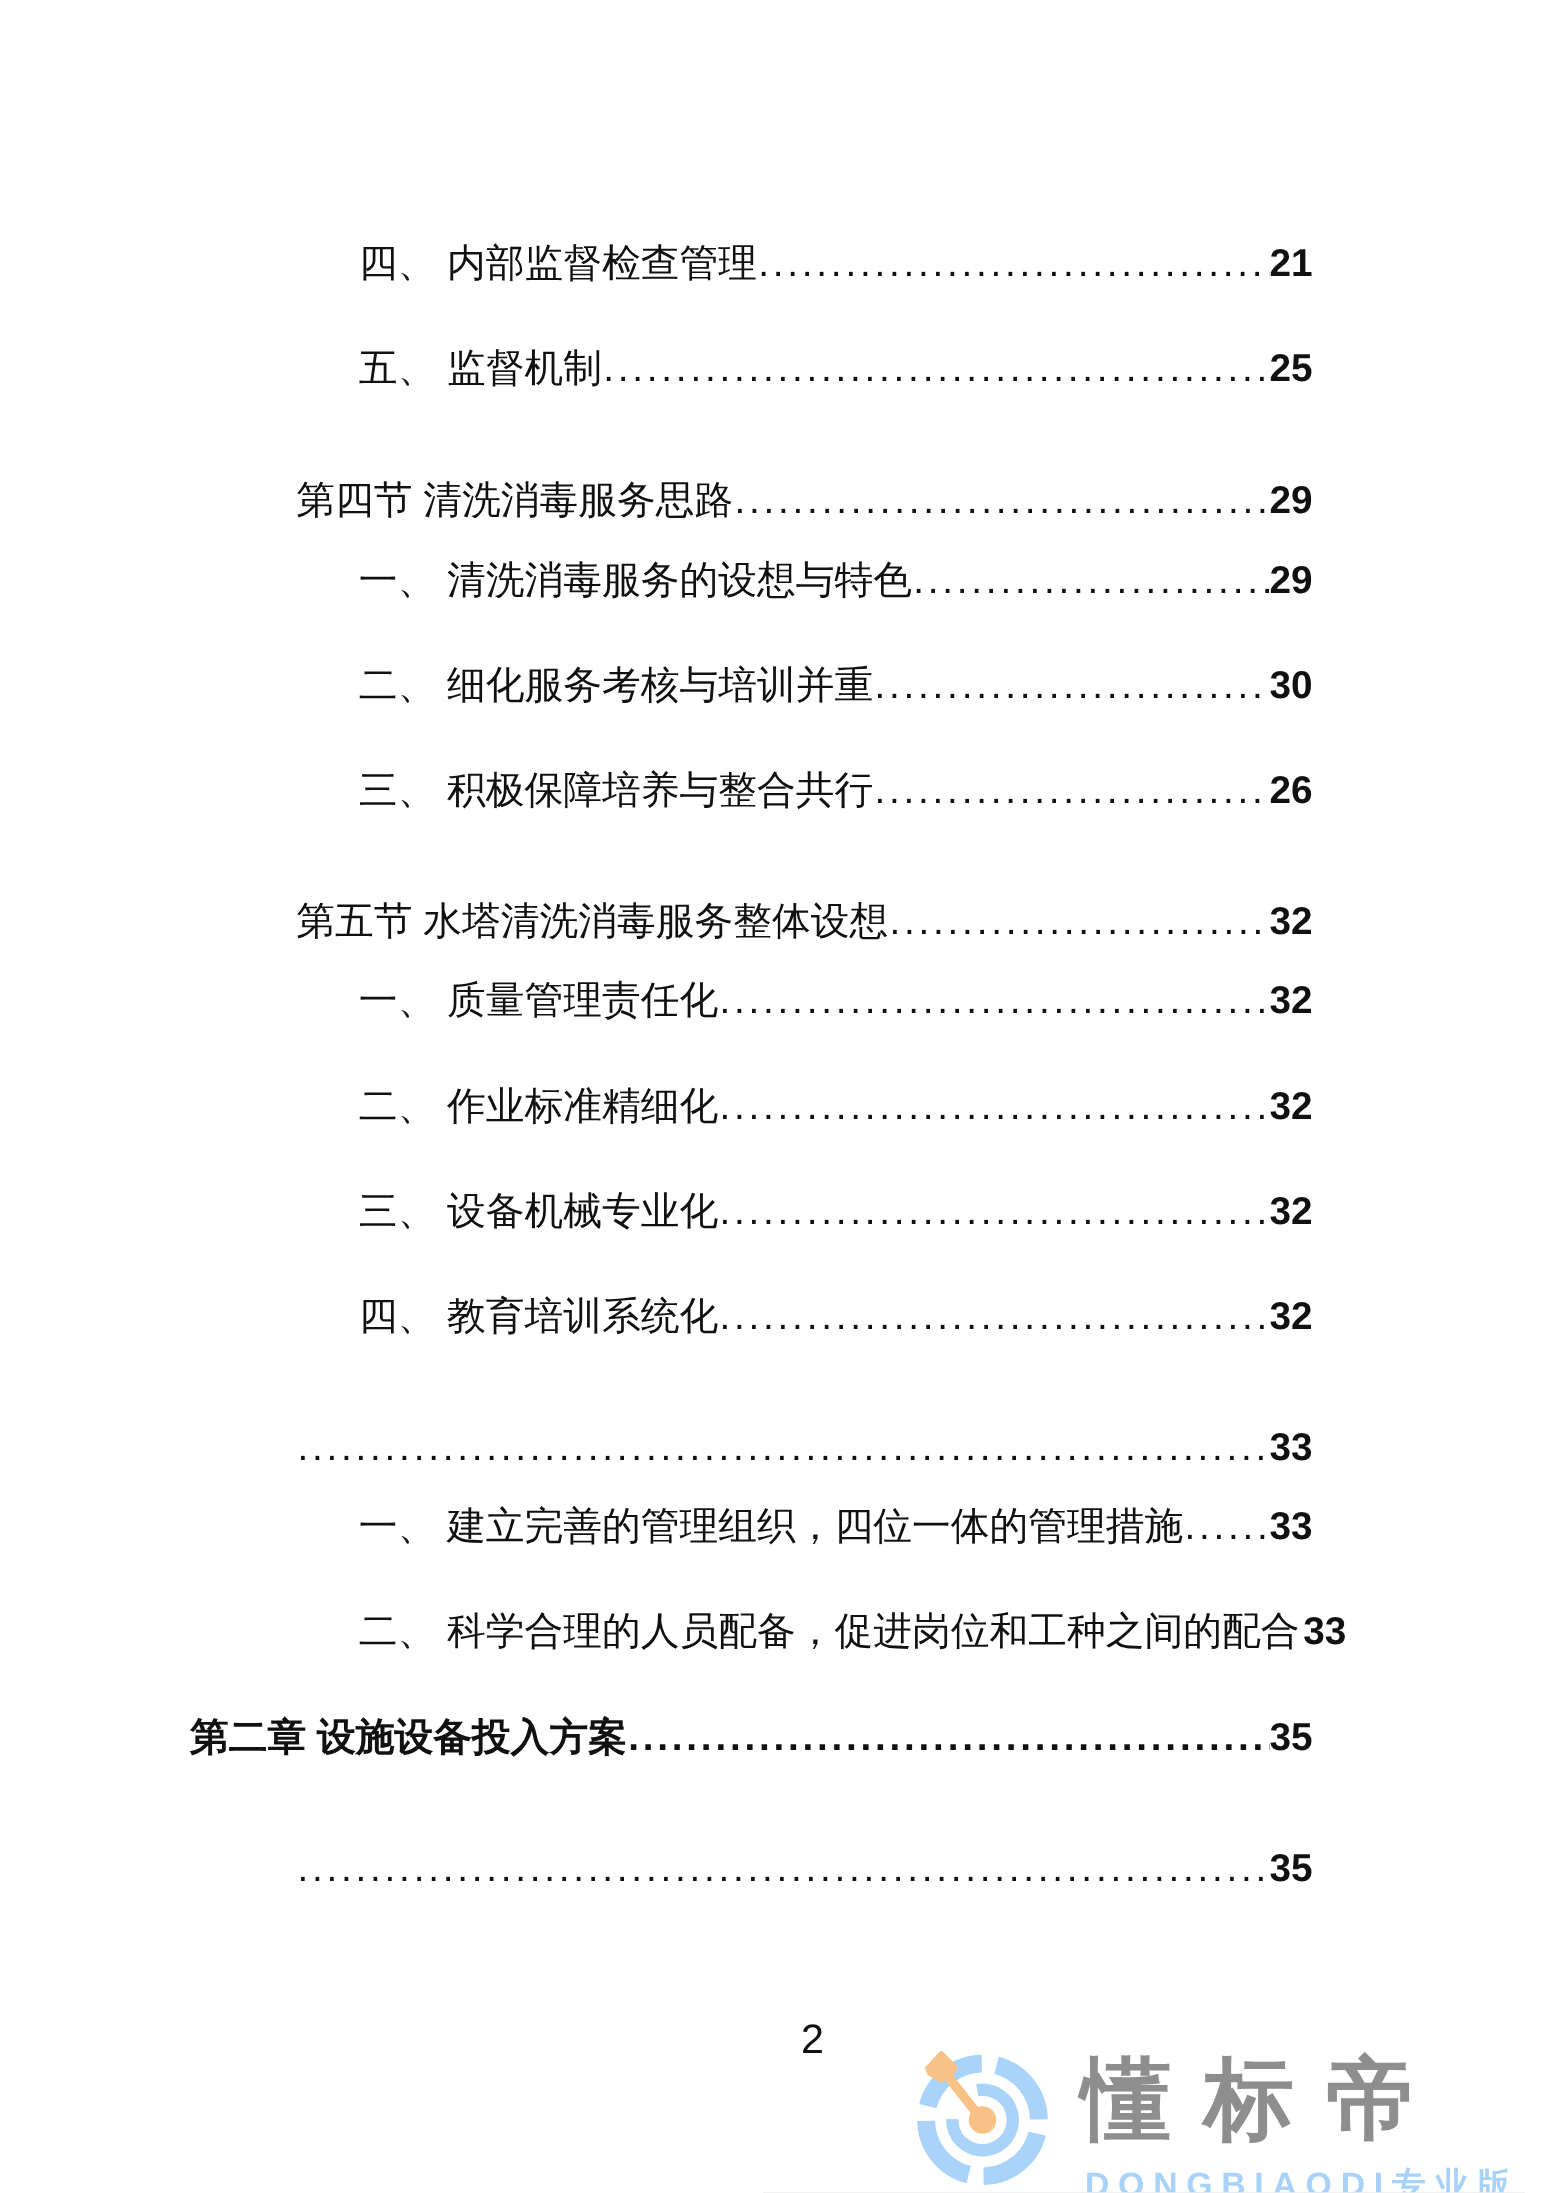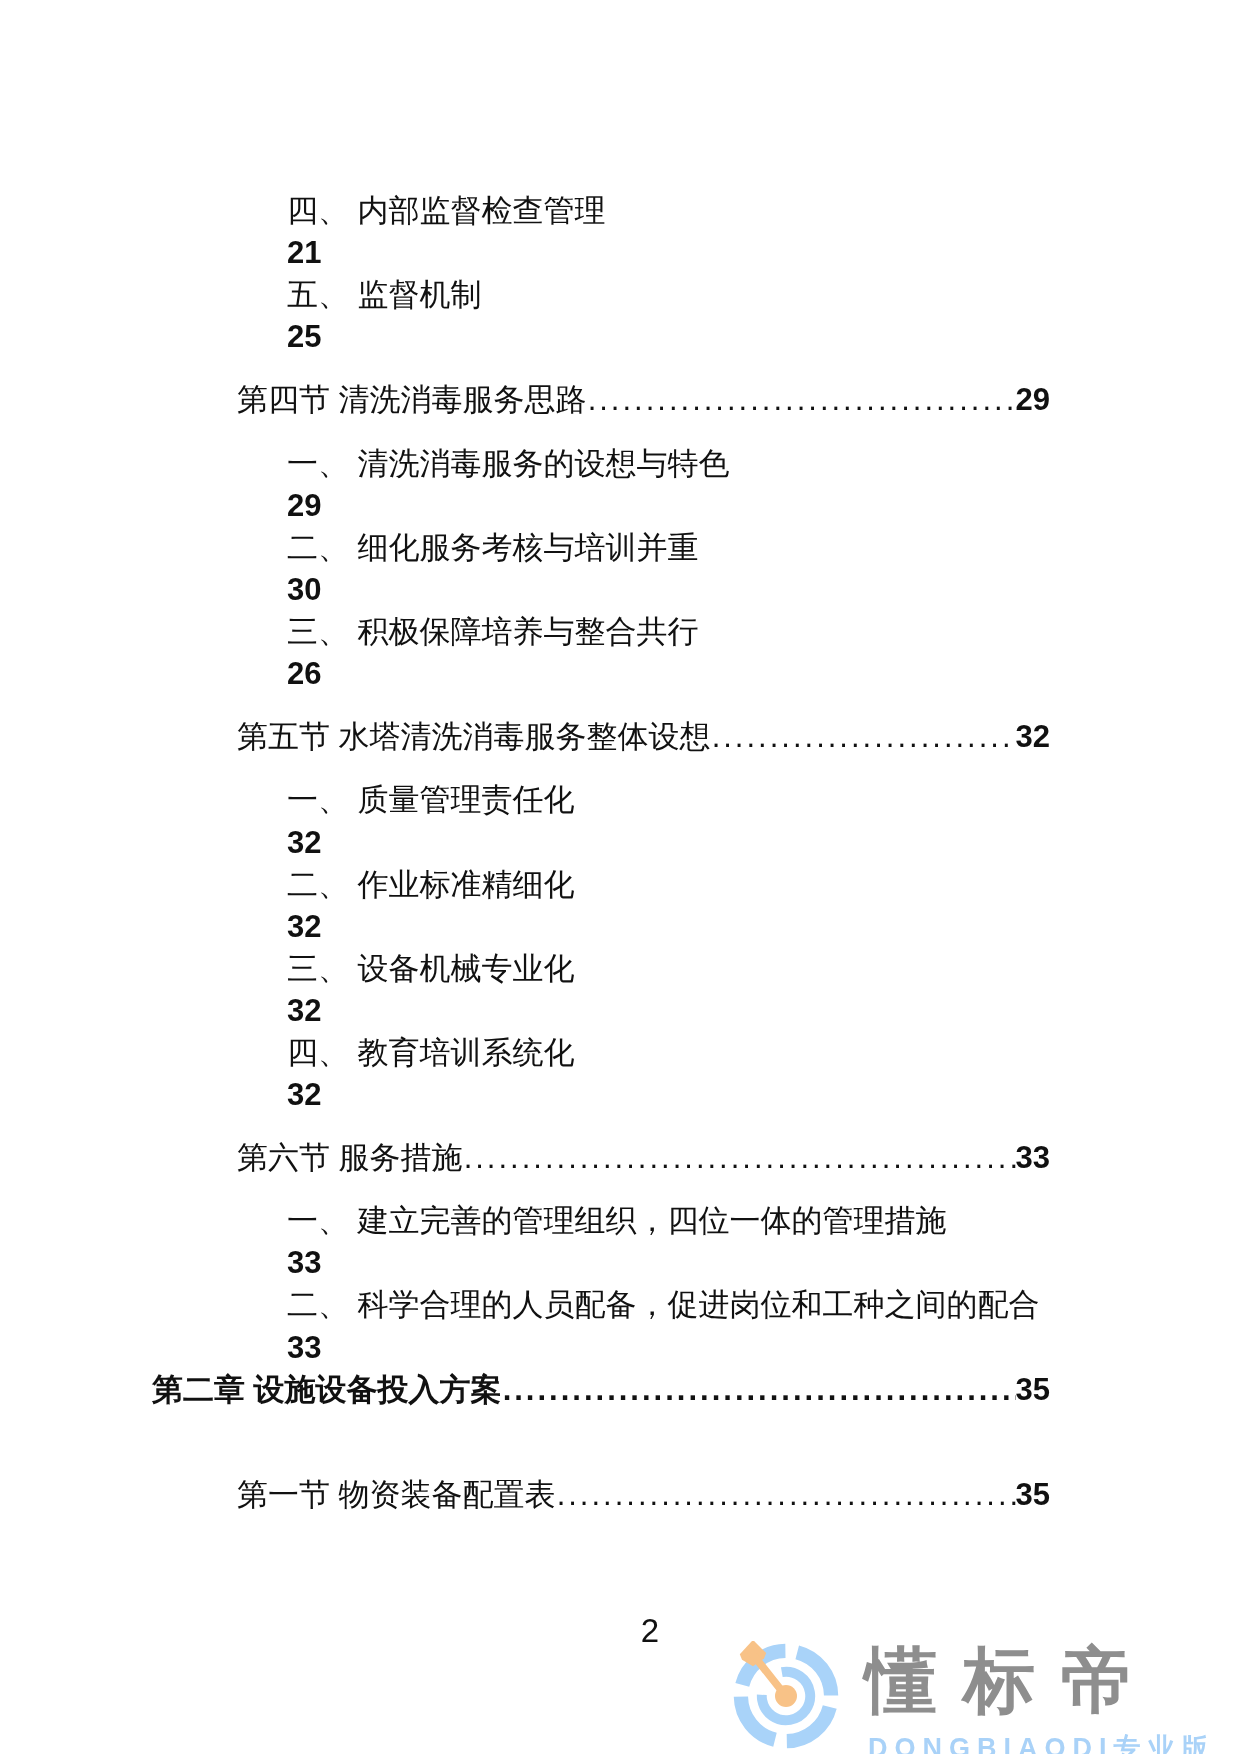--- a/index.html
+++ b/index.html
@@ -17,21 +17,21 @@
     left:152px; right:191px; top:190px;
   }
   .toc-row{
     display:flex;
     align-items:baseline;
     height:84.2px;
     font-size:31px;
     line-height:42px;
     white-space:nowrap;
   }
-  .toc-row.level-item   {padding-left:135px;flex-direction:column;}
+  .toc-row.level-item   {padding-left:135px;}
   .toc-row.level-section{padding-left:85px;align-items:center;}
   .toc-row.level-chapter{padding-left:0; font-weight:bold;}
   .toc-label{flex:0 0 auto; white-space:nowrap;}
   .toc-leader{
     flex:1 1 auto;
     overflow:hidden;
     white-space:nowrap;
     letter-spacing:3px;
     padding:0 2px 0 1px;
     min-width:0;
@@ -122,41 +122,39 @@
         <span class="toc-label">三、 设备机械专业化</span>
         <span class="toc-leader">................................................................................................................................................................</span>
         <span class="toc-page">32</span>
       </div>
       <div class="toc-row level-item">
         <span class="toc-label">四、 教育培训系统化</span>
         <span class="toc-leader">................................................................................................................................................................</span>
         <span class="toc-page">32</span>
       </div>
       <div class="toc-row level-section">
-        <span class="toc-label">第六节 服务措施</span>
         <span class="toc-leader">................................................................................................................................................................</span>
         <span class="toc-page">33</span>
       </div>
       <div class="toc-row level-item">
         <span class="toc-label">一、 建立完善的管理组织，四位一体的管理措施</span>
         <span class="toc-leader">................................................................................................................................................................</span>
         <span class="toc-page">33</span>
       </div>
       <div class="toc-row level-item">
         <span class="toc-label">二、 科学合理的人员配备，促进岗位和工种之间的配合</span>
         <span class="toc-leader">................................................................................................................................................................</span>
         <span class="toc-page">33</span>
       </div>
       <div class="toc-row level-chapter">
         <span class="toc-label">第二章 设施设备投入方案</span>
         <span class="toc-leader">................................................................................................................................................................</span>
         <span class="toc-page">35</span>
       </div>
       <div class="toc-row level-section">
-        <span class="toc-label">第一节 物资装备配置表</span>
         <span class="toc-leader">................................................................................................................................................................</span>
         <span class="toc-page">35</span>
       </div>
     </div>
 
   <div class="page-number">2</div>
 
   <div class="watermark">
     <svg class="wm-icon" viewBox="0 0 100 100">
 

